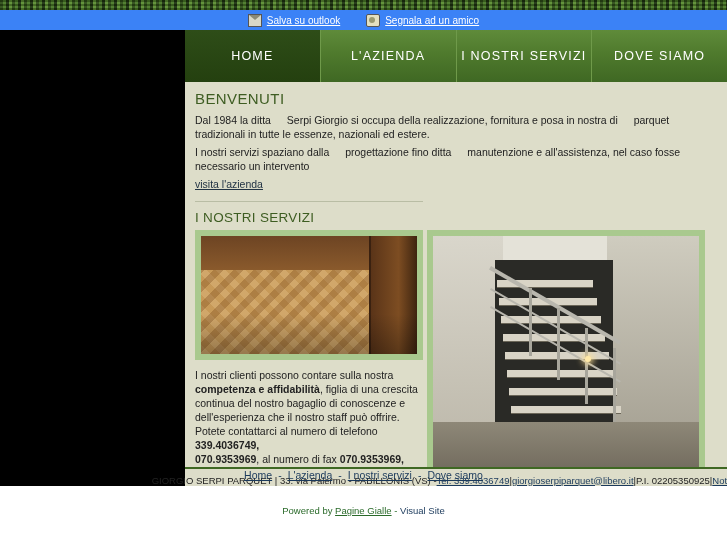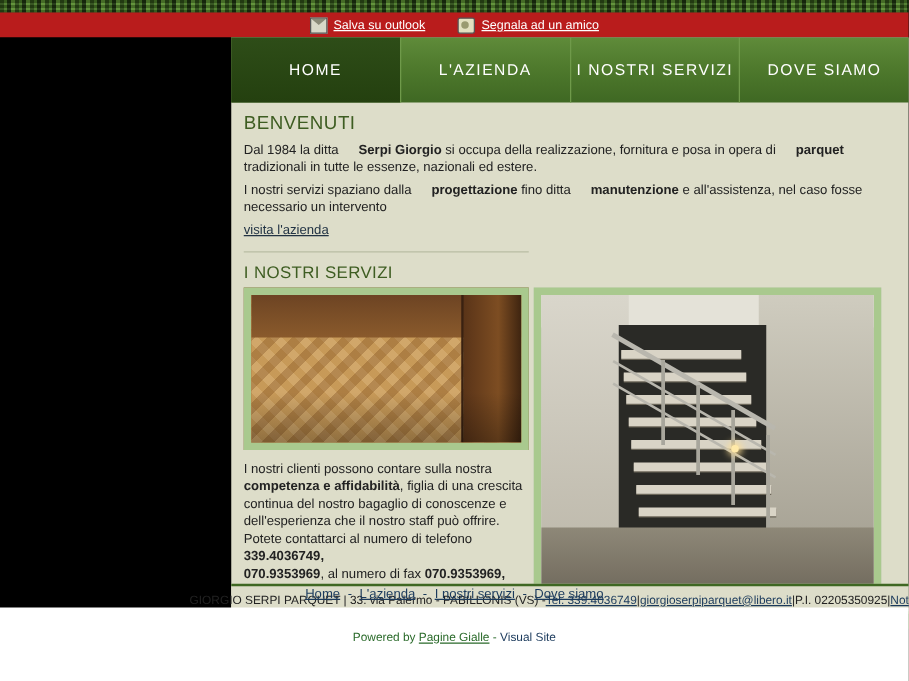--- a/index.html
+++ b/index.html
@@ -21,21 +21,21 @@
       #2e4d18;
   }
   .topstripe2{
     position:absolute;top:0;left:0;width:727px;height:10px;
     background:repeating-linear-gradient(0deg, rgba(0,0,0,.25) 0 2px, rgba(255,255,255,.05) 2px 4px);
   }
 
   
   .utilbar{
     position:absolute;top:10px;left:0;width:727px;height:20px;
-    background:#b91c1c;color:#fff;
+    background:#3b82f6;color:#fff;
     display:flex;align-items:center;justify-content:center;gap:26px;
   }
   .utilitem{display:flex;align-items:center;gap:5px;}
   .utilitem a{color:#ffffff;font-size:10px;text-decoration:underline;}
   .ico{display:inline-block;width:12px;height:11px;position:relative;}
   .ico-mail{background:#d8d8c8;border:1px solid #555;}
   .ico-mail:after{content:"";position:absolute;left:0;top:0;width:0;height:0;
     border-left:6px solid transparent;border-right:6px solid transparent;border-top:5px solid #8a8a78;}
   .ico-friend{background:#e3e0c0;border:1px solid #555;border-radius:2px;}
   .ico-friend:after{content:"";position:absolute;left:2px;top:2px;width:6px;height:6px;background:#9a9a70;border-radius:50%;}
@@ -63,21 +63,21 @@
   .navitem.active{
     background:linear-gradient(180deg,#2e4d18 0%,#24400f 100%);
   }
 
   
   .content{position:absolute;top:52px;left:0;width:542px;height:391px;padding:8px 10px 0 10px;box-sizing:border-box;}
   h1.benv{
     margin:0 0 6px 0;font-size:15px;font-weight:normal;color:#3e5d22;letter-spacing:.4px;
   }
   p.intro{margin:0 0 4px 0;line-height:14px;font-size:10.5px;color:#222;}
-  p.intro b{font-weight:bold;padding-left:13px;}
+  p.intro b{font-weight:normal;padding-left:13px;}
   a.inline{color:#234; }
 
   .servhead{
     margin:10px 0 5px 0;font-size:13.5px;color:#3e5d22;font-weight:normal;letter-spacing:.3px;
     border-top:1px solid #b9bda4;padding-top:8px;width:228px;
   }
 
   .cols{display:flex;gap:4px;margin-top:2px;}
   .leftcol{width:228px;}
   .rightcol{width:278px;}
@@ -182,21 +182,21 @@
       <div class="navitem active">HOME</div>
       <div class="navitem">L'AZIENDA</div>
       <div class="navitem">I NOSTRI SERVIZI</div>
       <div class="navitem">DOVE SIAMO</div>
     </div>
 
     <div class="content">
       <h1 class="benv">BENVENUTI</h1>
 
       <p class="intro">
-        <span>Dal 1984 la ditta </span><b>Serpi Giorgio</b><span> si occupa della realizzazione, fornitura e posa in opera di </span><b>parquet</b><span> tradizionali in tutte le essenze, nazionali ed estere.</span>
+        <span>Dal 1984 la ditta </span><b>Serpi Giorgio</b><span> si occupa della realizzazione, fornitura e posa in nostra di </span><b>parquet</b><span> tradizionali in tutte le essenze, nazionali ed estere.</span>
       </p>
 
       <p class="intro">
         <span>I nostri servizi spaziano dalla </span><b>progettazione</b><span> fino ditta </span><b>manutenzione</b><span> e all'assistenza, nel caso fosse necessario un intervento</span>
       </p>
 
       <p class="intro">
         <a class="inline" href="#">visita l'azienda</a>
       </p>
 

